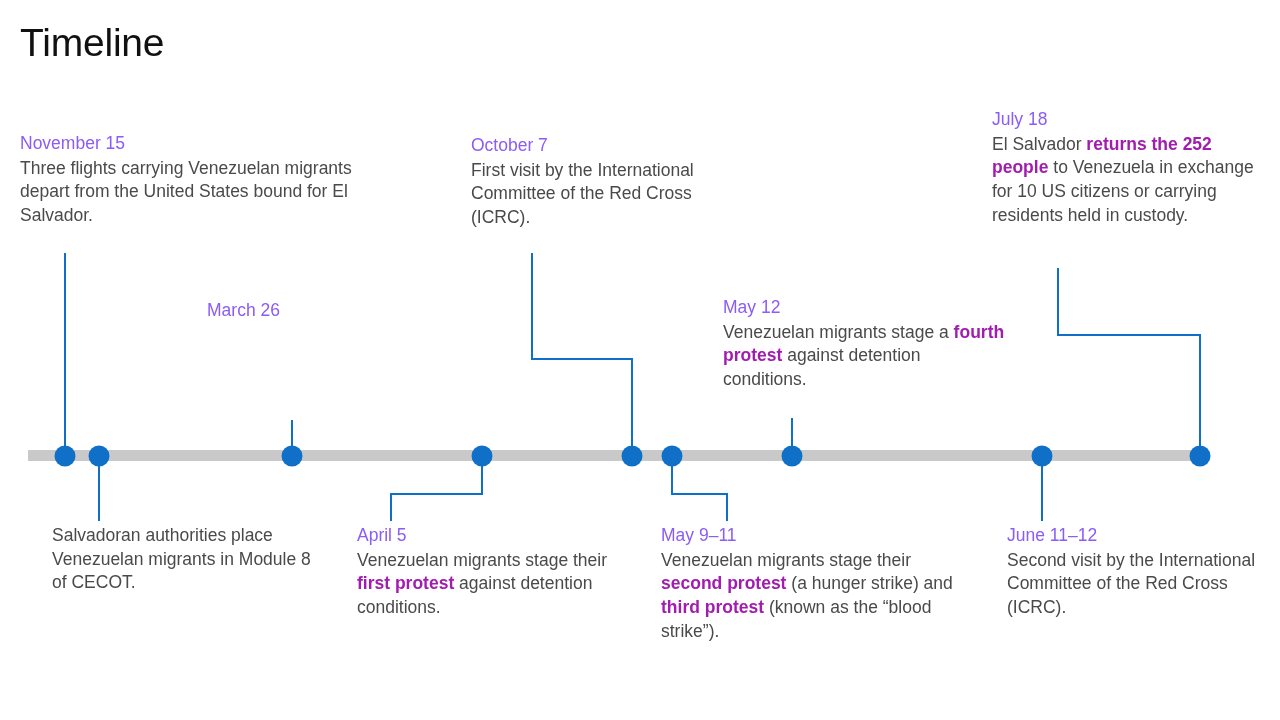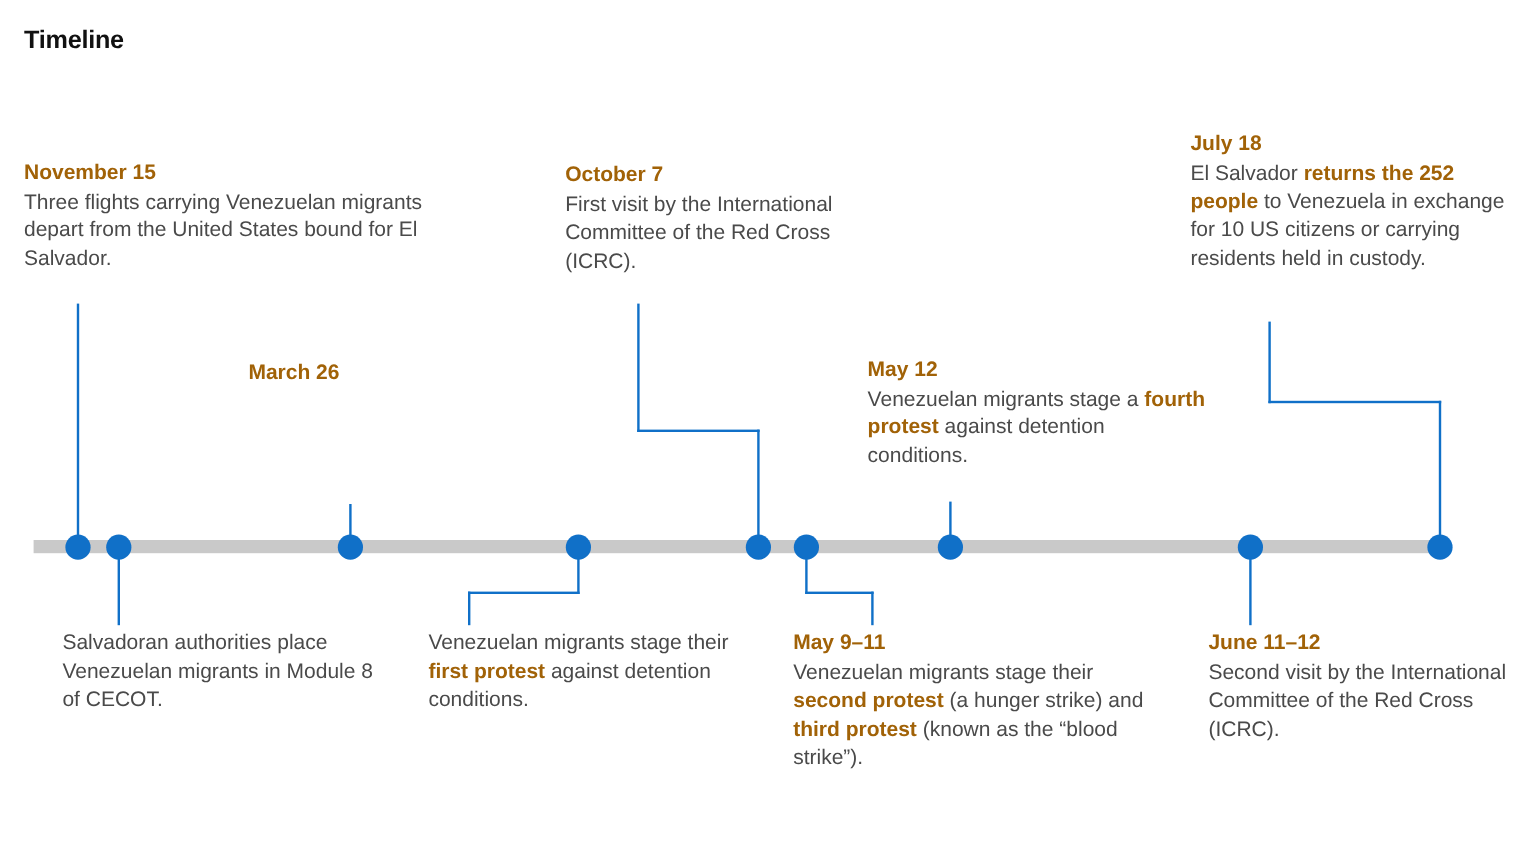--- a/index.html
+++ b/index.html
@@ -14,22 +14,22 @@
     position: relative;
     overflow: hidden;
     font-family: "Liberation Sans", sans-serif;
     -webkit-font-smoothing: antialiased;
   }
 
   #page-title {
     position: absolute;
     left: 20px;
     top: 22px;
-    font-size: 21px;
-    font-weight: bold;
+    font-size: 39px;
+    font-weight: normal;
     color: #111111;
     letter-spacing: -0.2px;
     line-height: 1.1;
   }
 
   
   .axis-bar {
     position: absolute;
     left: 28px;
     top: 450px;
@@ -58,30 +58,30 @@
 
   
   .entry {
     position: absolute;
     color: #4a4a4a;
     font-size: 17.5px;
     line-height: 1.355;
   }
   .entry .date {
     display: block;
-    font-weight: bold;
-    color: #a16207;
+    font-weight: normal;
+    color: #8b5cf6;
     font-size: 17.5px;
     margin-bottom: 1px;
   }
   .entry .body {
     display: block;
     color: #4a4a4a;
   }
-  .entry .body b { color: #a16207; font-weight: bold; }
+  .entry .body b { color: #a21caf; font-weight: bold; }
 </style>
 </head>
 <body>
 
 <div id="page-title">Timeline</div>
 
 <div class="axis-bar"></div>
 
 <div class="conn conn-v" style="left:64px; top:253px; height:200px;"></div>
 
@@ -141,20 +141,21 @@
 <div class="entry" style="left:992px; top:108px; width:262px;">
   <span class="date">July 18</span>
   <span class="body"><span>El Salvador </span><b>returns the</b> <b>252 people</b><span> to Venezuela</span> <span>in exchange for 10 US</span> <span>citizens or carrying</span> <span>residents held in custody.</span></span>
 </div>
 
 <div class="entry" style="left:52px; top:524px; width:276px;">
   <span class="body"><span>Salvadoran authorities</span> <span>place Venezuelan migrants</span> <span>in Module 8 of CECOT.</span></span>
 </div>
 
 <div class="entry" style="left:357px; top:524px; width:278px;">
+  <span class="date">April 5</span>
   <span class="body"><span>Venezuelan migrants stage</span> <span>their </span><b>first protest</b><span> against</span> <span>detention conditions.</span></span>
 </div>
 
 <div class="entry" style="left:661px; top:524px; width:314px;">
   <span class="date">May 9–11</span>
   <span class="body"><span>Venezuelan migrants stage</span> <span>their </span><b>second protest</b><span> (a hunger</span> <span>strike) and </span><b>third protest</b> <span>(known as the “blood strike”).</span></span>
 </div>
 
 <div class="entry" style="left:1007px; top:524px; width:255px;">
   <span class="date">June 11–12</span>

